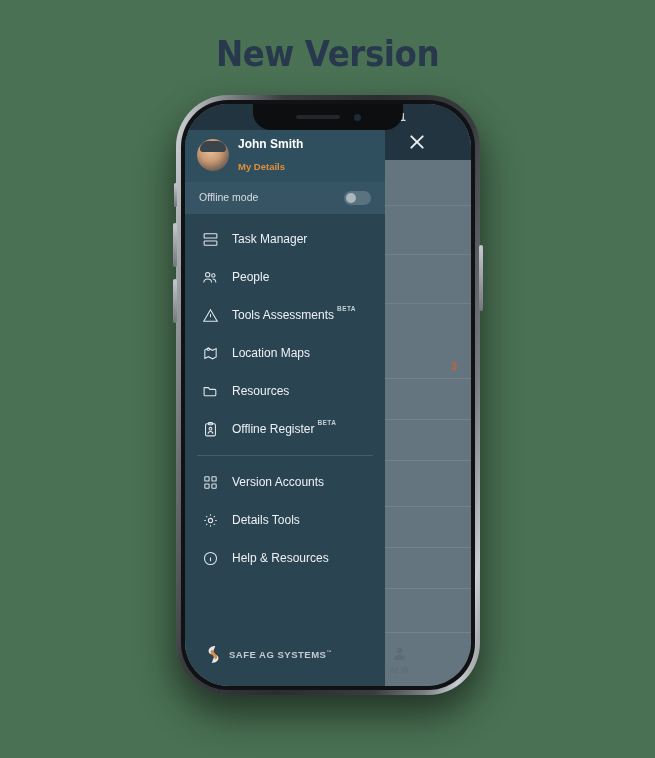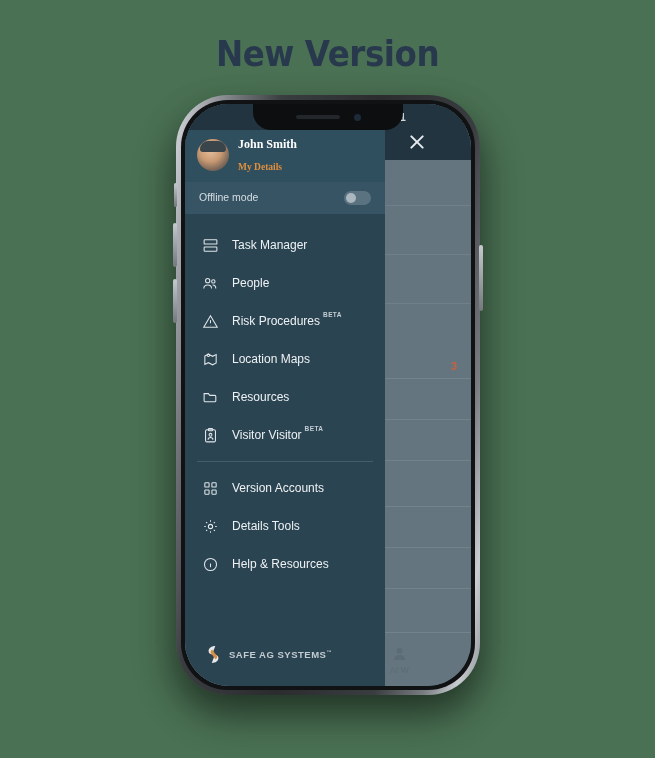--- a/index.html
+++ b/index.html
@@ -239,21 +239,20 @@
     flex-direction: column;
   }
 
   .drawer-profile {
     background: #2f4e5e;
     padding: 11px 0 10px 12px;
     display: flex;
     align-items: center;
     gap: 9px;
     margin-top: 22px;
-    font-family: Liberation Serif, serif;
   }
   .profile-avatar {
     width: 32px; height: 32px; border-radius: 50%;
     flex: 0 0 auto; position: relative; overflow: hidden;
     background: radial-gradient(circle at 42% 36%, #e5c09c 0%, #c99a73 40%, #7b6758 70%, #434a4f 100%);
   }
   .profile-avatar::after {
     content:""; position:absolute; left:3px; top:2px; width:26px; height:11px;
     border-radius: 11px 11px 4px 4px; background:#3a444b;
   }
@@ -271,21 +270,21 @@
   .toggle {
     width: 27px; height: 14px; border-radius: 8px;
     background: #5b7280; position: relative;
   }
   .toggle-knob {
     position: absolute; top: 2px; left: 2px;
     width: 10px; height: 10px; border-radius: 50%;
     background: #aab7bf;
   }
 
-  .drawer-menu { flex: 1; padding-top: 12px; }
+  .drawer-menu { flex: 1; padding-top: 6px; }
 
   .menu-item {
     display: flex;
     align-items: center;
     gap: 13px;
     padding: 10px 0 10px 16px;
   }
   .menu-icon {
     width: 18px; height: 18px; flex: 0 0 auto;
     display: flex; align-items: center; justify-content: center;
@@ -441,21 +440,21 @@
 
 
           <div class="menu-item">
             <span class="menu-icon">
               <svg viewBox="0 0 24 24">
                   <path d="M12 4L2.5 20h19z"></path>
                   <line x1="12" y1="10" x2="12" y2="14.5"></line>
                   <line x1="12" y1="17" x2="12" y2="17.2"></line>
                 </svg>
             </span>
-            <span class="menu-label"><span>Risk Procedures</span><span class="beta">BETA</span></span>
+            <span class="menu-label"><span>Tools Assessments</span><span class="beta">BETA</span></span>
           </div>
 
           <div class="menu-item">
             <span class="menu-icon">
               <svg viewBox="0 0 24 24">
                   <path d="M4 7l5-2.5 6 3 5-2.5v12l-5 2.5-6-3L4 19z"></path>
                   <circle cx="9" cy="6" r="1.8"></circle>
                 </svg>
             </span>
             <span class="menu-label">Location Maps</span>
@@ -472,21 +471,21 @@
 
           <div class="menu-item">
             <span class="menu-icon">
               <svg viewBox="0 0 24 24">
                   <rect x="5" y="4" width="14" height="17" rx="2"></rect>
                   <rect x="9" y="2" width="6" height="3.4" rx="1"></rect>
                   <circle cx="12" cy="11" r="2"></circle>
                   <path d="M8.6 18c0-2 1.6-3.2 3.4-3.2s3.4 1.2 3.4 3.2"></path>
                 </svg>
             </span>
-            <span class="menu-label"><span>Visitor Visitor</span><span class="beta">BETA</span></span>
+            <span class="menu-label"><span>Offline Register</span><span class="beta">BETA</span></span>
           </div>
 
           <div class="drawer-sep"></div>
 
           <div class="menu-item">
             <span class="menu-icon">
               <svg viewBox="0 0 24 24">
                   <rect x="4" y="4" width="6" height="6" rx="1"></rect>
                   <rect x="14" y="4" width="6" height="6" rx="1"></rect>
                   <rect x="4" y="14" width="6" height="6" rx="1"></rect>

